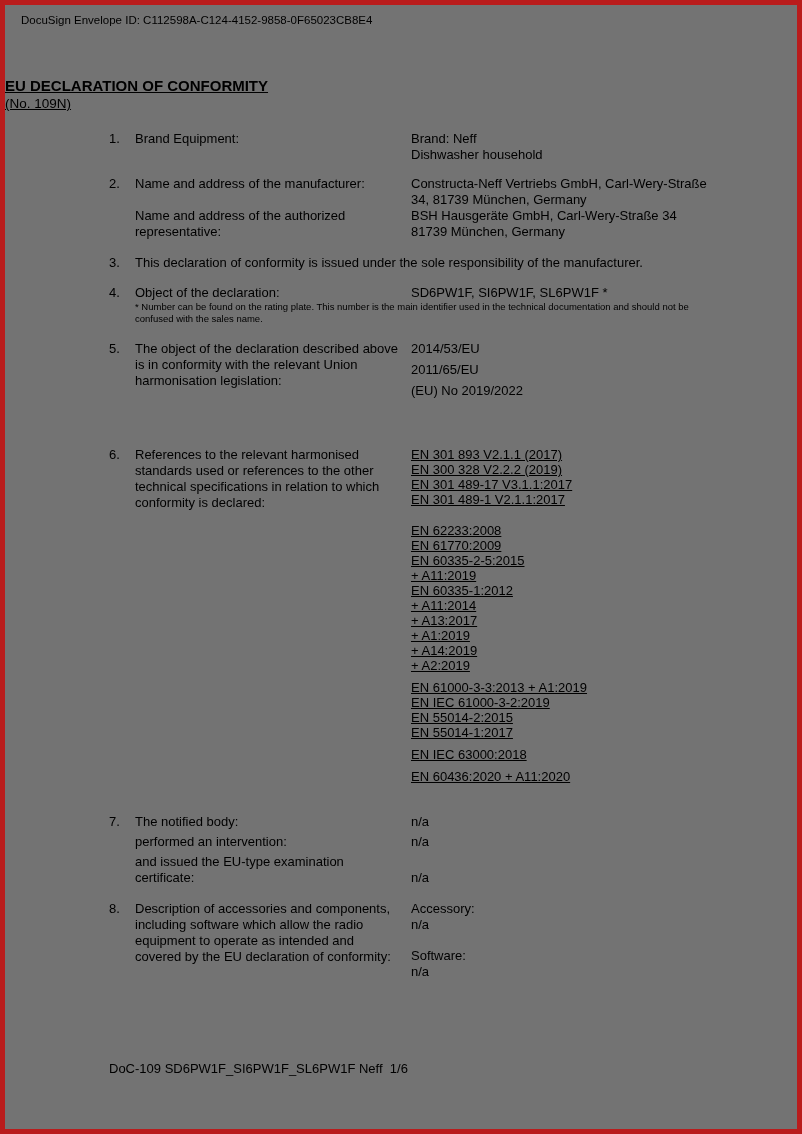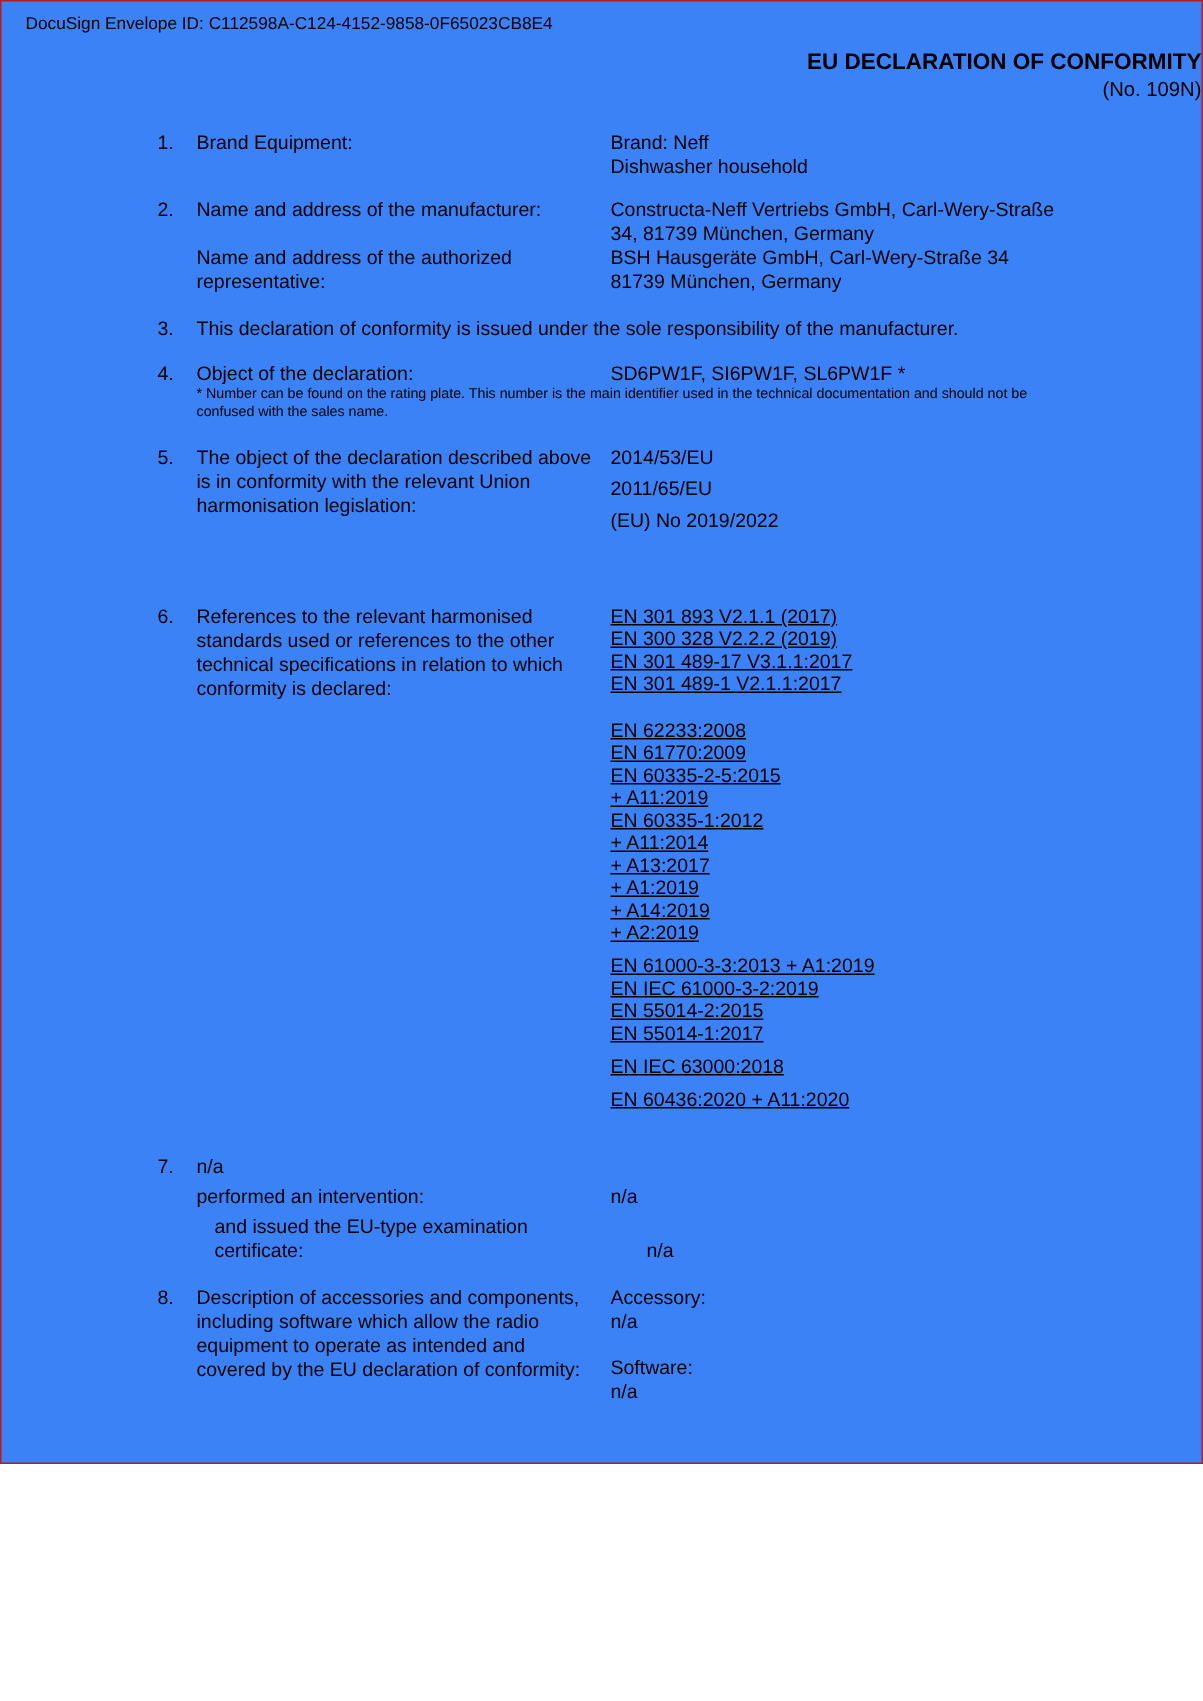--- a/index.html
+++ b/index.html
@@ -1,36 +1,36 @@
 <!DOCTYPE html>
 <html><head>
 <meta charset="utf-8">
 <style>
   * { box-sizing: border-box; }
   html, body { margin: 0; padding: 0; background: #ffffff; }
   .page {
     position: relative;
     width: 802px;
-    height: 976px;
-    background: #3b82f6;
-    border: 1px solid #b91c1c;
+    height: 1134px;
+    background: #737373;
+    border: 5px solid #b91c1c;
     font-family: "Liberation Sans", "DejaVu Sans", sans-serif;
     font-size: 13px;
     line-height: 16px;
     color: #000000;
     overflow: hidden;
   }
   .docusign {
     position: absolute;
     top: 8px;
     left: 16px;
     font-size: 11.5px;
     line-height: 14px;
   }
-  .title-block { padding-top: 32px; text-align: right; }
+  .title-block { padding-top: 72px; text-align: left; text-decoration: underline; }
   .doc-title { font-size: 15px; font-weight: bold; line-height: 18px; }
   .doc-subtitle { font-size: 13.5px; line-height: 17px; }
   .content { padding: 0 60px 0 104px; }
   .item { margin-top: 0; }
   .row { display: flex; align-items: flex-start; }
   .num { width: 26px; flex: none; }
   .label { width: 276px; flex: none; padding-right: 8px; }
   .label-wide { flex: 1; }
   .value { width: 300px; flex: none; }
   .mt-item1 { margin-top: 19px; }
@@ -46,21 +46,21 @@
     margin-left: 26px;
     width: 565px;
     font-size: 9.5px;
     line-height: 12px;
   }
   .leg-line + .leg-line { margin-top: 5px; }
   .std { line-height: 15px; text-decoration: underline; }
   .group + .group.gap-lg { margin-top: 16px; }
   .group + .group.gap-sm { margin-top: 7px; }
   .row7 + .row7 { margin-top: 4px; }
-  .row7.align-bottom { align-items: flex-end; gap: 12px; }
+  .row7.align-bottom { align-items: flex-end; }
   .acc-gap { margin-top: 15px; }
   .footer {
     position: absolute;
     left: 104px;
     top: 1056px;
     font-size: 13px;
     white-space: pre;
   }
 </style>
 </head>
@@ -167,20 +167,21 @@
           <div class="group gap-sm">
             <div class="std">EN 60436:2020 + A11:2020</div>
           </div>
         </div>
       </div>
     </div>
 
     <div class="item mt-item7">
       <div class="row row7">
         <div class="num">7.</div>
+        <div class="label">The notified body:</div>
         <div class="value">n/a</div>
       </div>
       <div class="row row7">
         <div class="num"></div>
         <div class="label">performed an intervention:</div>
         <div class="value">n/a</div>
       </div>
       <div class="row row7 align-bottom">
         <div class="num"></div>
         <div class="label">and issued the EU-type examination certificate:</div>

